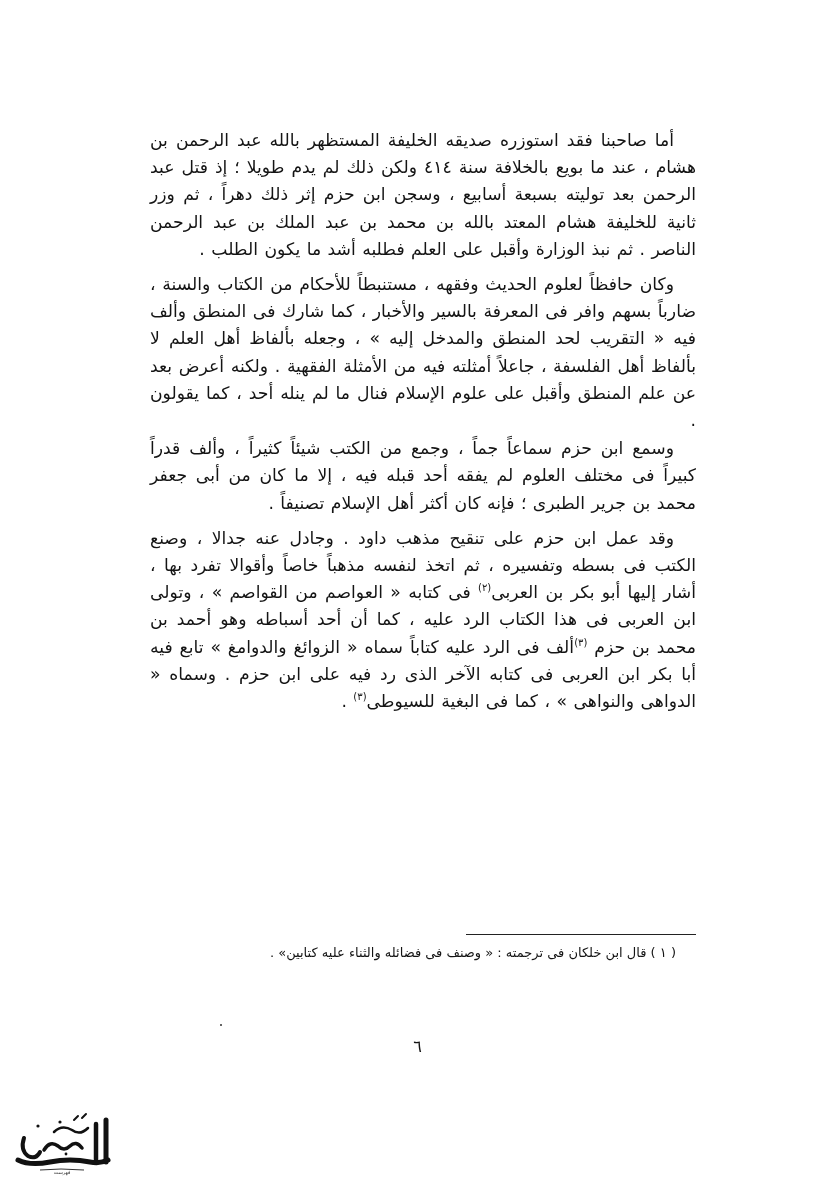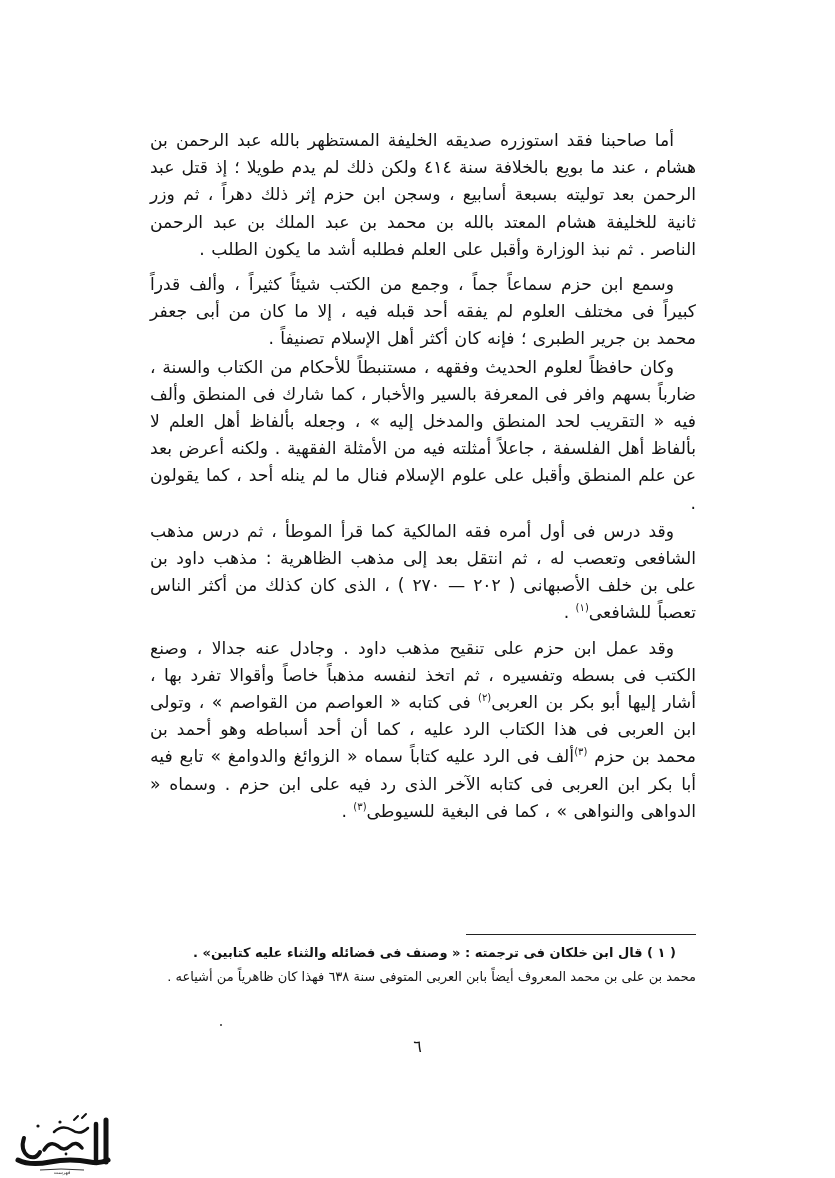--- a/index.html
+++ b/index.html
@@ -56,21 +56,21 @@
       width: 546px;
       direction: rtl;
     }
     .fn-line {
       margin: 0;
       font-size: 13px;
       line-height: 23.5px;
       text-align: justify;
       text-align-last: right;
     }
-    .fn-line.indent { padding-right: 20px; font-weight: bold; }
+    .fn-line.indent { padding-right: 20px; }
     .fn-line.cont { padding-right: 0; }
     .page-number {
       position: absolute;
       left: 0;
       width: 835px;
       top: 1037px;
       text-align: center;
       font-size: 16px;
       direction: rtl;
     }
@@ -90,31 +90,29 @@
       height: 2px;
       background: #333;
       border-radius: 1px;
     }
   </style>
 </head>
 <body>
 
 <div class="page">
   <p class="para indent p1">أما صاحبنا فقد استوزره صديقه الخليفة المستظهر بالله عبد الرحمن بن هشام ، عند ما بويع بالخلافة سنة ٤١٤ ولكن ذلك لم يدم طويلا ؛ إذ قتل عبد الرحمن بعد توليته بسبعة أسابيع ، وسجن ابن حزم إثر ذلك دهراً ، ثم وزر ثانية للخليفة هشام المعتد بالله بن محمد بن عبد الملك بن عبد الرحمن الناصر . ثم نبذ الوزارة وأقبل على العلم فطلبه أشد ما يكون الطلب .</p>
+  <p class="para indent p2">وكان حافظاً لعلوم الحديث وفقهه ، مستنبطاً للأحكام من الكتاب والسنة ، ضارباً بسهم وافر فى المعرفة بالسير والأخبار ، كما شارك فى المنطق وألف فيه « التقريب لحد المنطق والمدخل إليه » ، وجعله بألفاظ أهل العلم لا بألفاظ أهل الفلسفة ، جاعلاً أمثلته فيه من الأمثلة الفقهية . ولكنه أعرض بعد عن علم المنطق وأقبل على علوم الإسلام فنال ما لم ينله أحد ، كما يقولون .</p>
   <p class="para indent p3">وسمع ابن حزم سماعاً جماً ، وجمع من الكتب شيئاً كثيراً ، وألف قدراً كبيراً فى مختلف العلوم لم يفقه أحد قبله فيه ، إلا ما كان من أبى جعفر محمد بن جرير الطبرى ؛ فإنه كان أكثر أهل الإسلام تصنيفاً .</p>
-  <p class="para indent p2">وكان حافظاً لعلوم الحديث وفقهه ، مستنبطاً للأحكام من الكتاب والسنة ، ضارباً بسهم وافر فى المعرفة بالسير والأخبار ، كما شارك فى المنطق وألف فيه « التقريب لحد المنطق والمدخل إليه » ، وجعله بألفاظ أهل العلم لا بألفاظ أهل الفلسفة ، جاعلاً أمثلته فيه من الأمثلة الفقهية . ولكنه أعرض بعد عن علم المنطق وأقبل على علوم الإسلام فنال ما لم ينله أحد ، كما يقولون .</p>
-  <p class="para indent p4"><span>وقد درس فى أول أمره فقه المالكية كما قرأ الموطأ ، ثم درس مذهب الشافعى وتعصب له ، ثم انتقل بعد إلى مذهب الظاهرية : مذهب داود بن على بن خلف الأصبهانى ( ٢٠٢ — ٢٧٠ ) ، الذى كان كذلك من أكثر الناس تعصباً للشافعى</span><sup class="fn">(١)</sup><span> .</span></p>
   <p class="para indent p5"><span>وقد عمل ابن حزم على تنقيح مذهب داود . وجادل عنه جدالا ، وصنع الكتب فى بسطه وتفسيره ، ثم اتخذ لنفسه مذهباً خاصاً وأقوالا تفرد بها ، أشار إليها أبو بكر بن العربى</span><sup class="fn">(٢)</sup><span> فى كتابه « العواصم من القواصم » ، وتولى ابن العربى فى هذا الكتاب الرد عليه ، كما أن أحد أسباطه وهو أحمد بن محمد بن حزم </span><sup class="fn">(٣)</sup><span>ألف فى الرد عليه كتاباً سماه « الزوائغ والدوامغ » تابع فيه أبا بكر ابن العربى فى كتابه الآخر الذى رد فيه على ابن حزم . وسماه « الدواهى والنواهى » ، كما فى البغية للسيوطى</span><sup class="fn">(٣)</sup><span> .</span></p>
 </div>
 
 <div class="rule"></div>
 
 <div class="footnotes">
   <p class="fn-line indent">( ١ ) قال ابن خلكان فى ترجمته : « وصنف فى فضائله والثناء عليه كتابين» .</p>
-  <p class="fn-line cont">محمد بن على بن محمد المعروف أيضاً بابن العربى المتوفى سنة ٦٣٨ فهذا كان ظاهرياً من أشياعه .</p>
 </div>
 
 <div class="stray-dot"></div>
 
 <div class="page-number">٦</div>
 
 <div class="logo">
   <svg viewBox="0 0 110 66" xmlns="http://www.w3.org/2000/svg">
 
     <path d="M96 10 L96 52" stroke="#111" stroke-width="5" stroke-linecap="round" fill="none"></path>

